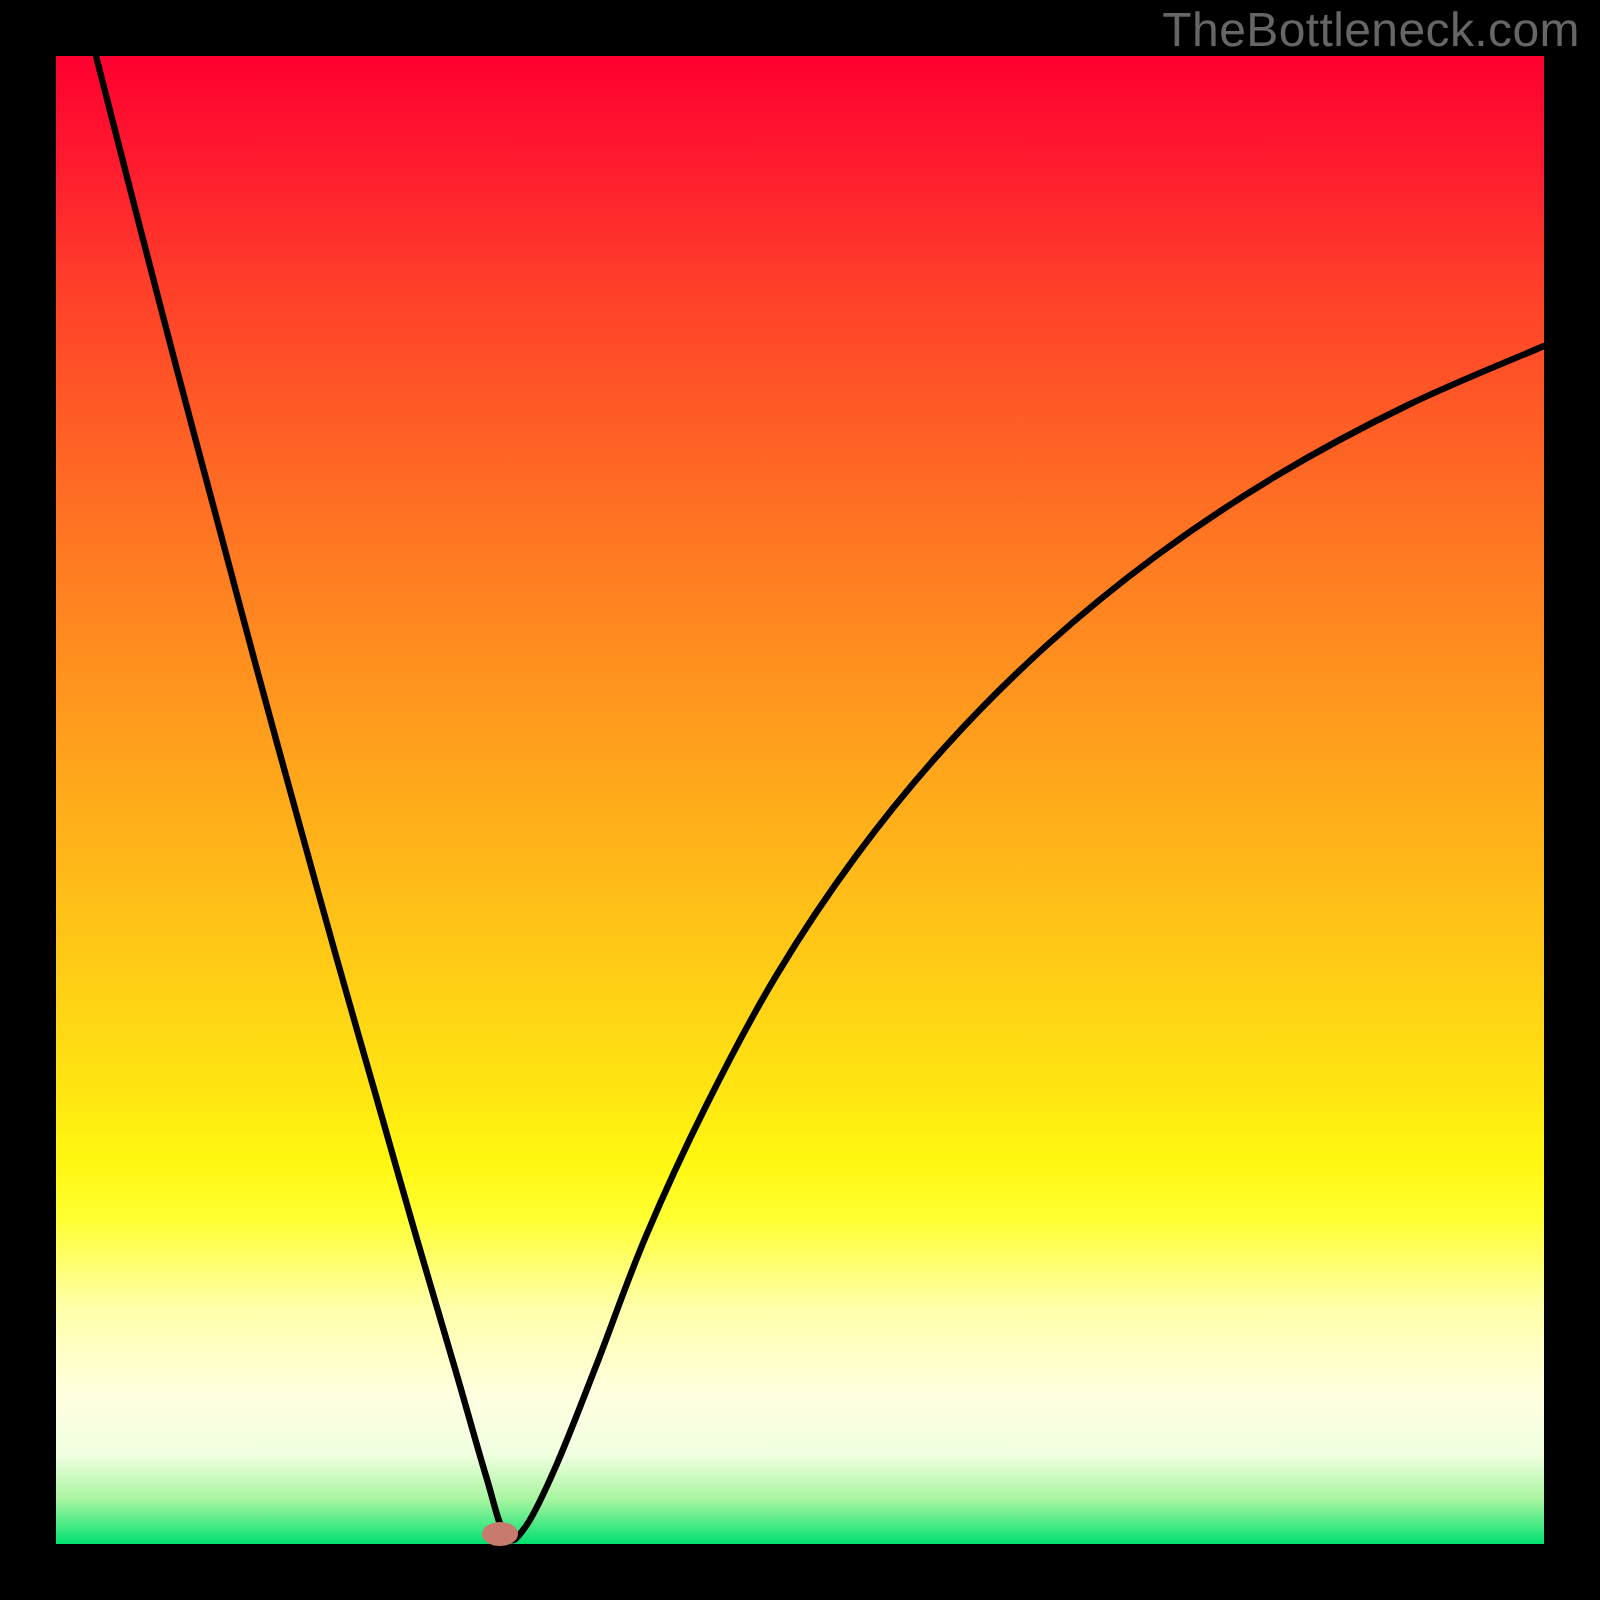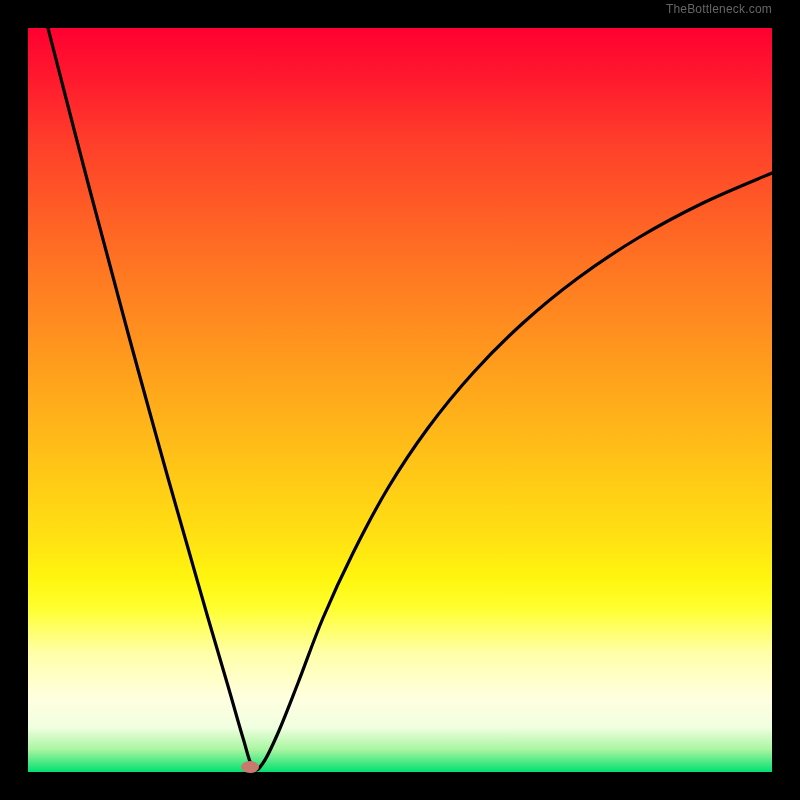--- a/index.html
+++ b/index.html
@@ -7,23 +7,23 @@
     width: 800px;
     height: 800px;
     background: #000;
     position: relative;
     font-family: Arial, Helvetica, sans-serif;
     overflow: hidden;
   }
   .watermark {
     position: absolute;
     top: 2px;
-    right: 28px;
+    right: 10px;
     color: #666;
-    font-size: 12px;
+    font-size: 24px;
     font-weight: normal;
     z-index: 10;
     letter-spacing: 0.2px;
   }
   .frame {
     position: absolute;
     left: 28px;
     top: 28px;
     width: 744px;
     height: 744px;

